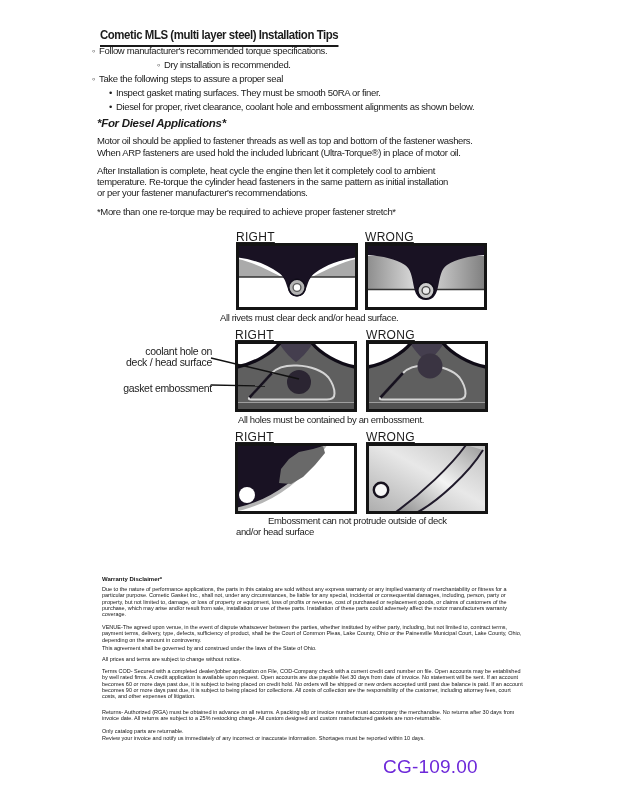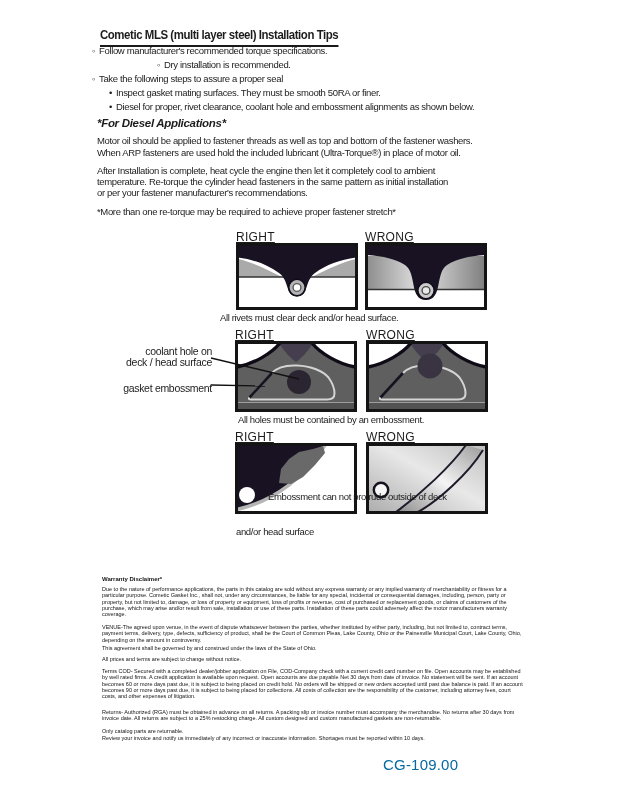--- a/index.html
+++ b/index.html
@@ -16,21 +16,21 @@
     display:inline-block;transform:scaleX(0.88);transform-origin:left top;
   }
   .body-line{font-size:9.5px;letter-spacing:-0.35px;}
   .marker{display:inline-block;margin-right:4px;}
   .sect-head{font-size:11.5px;font-weight:bold;letter-spacing:-0.3px;}
   .dg-label{font-size:12px;letter-spacing:0.3px;width:122px;line-height:1;text-decoration:underline;}
   .caption{font-size:9.5px;letter-spacing:-0.35px;}
   .side-label{font-size:10.5px;letter-spacing:-0.3px;text-align:right;width:122px;line-height:10.5px;}
   .warr{width:423px;font-size:5.5px;line-height:6.3px;color:#141414;letter-spacing:0;}
   .warr-head{font-size:6px;font-weight:bold;color:#141414;}
-  .part-no{font-size:15px;letter-spacing:0.2px;color:#0369a1;}
+  .part-no{font-size:19px;letter-spacing:0.2px;color:#6d28d9;}
   svg.panel{position:absolute;}
 </style>
 </head>
 <body>
 
 <div class="abs" style="left:100px;top:25px;">
   <span class="title">Cometic MLS (multi layer steel) Installation Tips</span>
 </div>
 
 <div class="abs nw body-line" style="left:92px;top:46px;">
@@ -162,21 +162,21 @@
     </linearGradient>
   </defs>
   <rect x="2" y="2" width="118" height="67" fill="url(#gw3)"></rect>
   <path d="M30,69 C56,50 84,24 100,2 L117,7 C103,30 72,58 52,69 Z" fill="url(#gw3b)"></path>
   <path d="M30,69 C56,50 84,24 100,2" fill="none" stroke="#201a2b" stroke-width="2"></path>
   <path d="M117,7 C103,30 72,58 52,69" fill="none" stroke="#201a2b" stroke-width="2"></path>
   <circle cx="15" cy="47" r="7.2" fill="#f7f7f7" stroke="#17121e" stroke-width="2.4"></circle>
   <rect x="1.5" y="1.5" width="119" height="68" fill="none" stroke="#141414" stroke-width="3"></rect>
 </svg>
 
-<div class="abs nw caption" style="left:236px;top:492px;padding-left:32px;">Embossment can not protrude outside of deck</div>
+<div class="abs nw caption" style="left:236px;top:516px;padding-left:32px;">Embossment can not protrude outside of deck</div>
 <div class="abs nw caption" style="left:236px;top:526.5px;">and/or head surface</div>
 
 <div class="abs warr-head" style="left:102px;top:576px;">Warranty Disclaimer*</div>
 <div class="abs warr" style="left:102px;top:586px;">Due to the nature of performance applications, the parts in this catalog are sold without any express warranty or any implied warranty of merchantability or fitness for a particular purpose.  Cometic Gasket Inc., shall not, under any circumstances, be liable for any special, incidental or consequential damages, including, person, party or property, but not limited to, damage, or loss of property or equipment, loss of profits or revenue, cost of purchased or replacement goods, or claims of customers of the purchase, which may arise and/or result from sale, installation or use of these parts.  Installation of these parts could adversely affect the motor manufacturers warranty coverage.</div>
 <div class="abs warr" style="left:102px;top:624px;">VENUE-The agreed upon venue, in the event of dispute whatsoever between the parties, whether instituted by either party, including, but not limited to, contract terms, payment terms, delivery, type, defects, sufficiency of product, shall be the Court of Common Pleas, Lake County, Ohio or the Painesville Municipal Court, Lake County, Ohio, depending on the amount in controversy.</div>
 <div class="abs warr" style="left:102px;top:645px;">This agreement shall be governed by and construed under the laws of the State of Ohio.</div>
 <div class="abs warr" style="left:102px;top:656px;">All prices and terms are subject to change without notice.</div>
 <div class="abs warr" style="left:102px;top:668px;">Terms COD- Secured with a completed dealer/jobber application on File, COD-Company check with a current credit card number on file.  Open accounts may be established by well rated firms.  A credit application is available upon request.  Open accounts are due payable Net 30 days from date of invoice.  No statement will be sent.  If an account becomes 60 or more days past due, it is subject to being placed on credit hold.  No orders will be shipped or new orders accepted until past due balance is paid.  If an account becomes 90 or more days past due, it is subject to being placed for collections.  All costs of collection are the responsibility of the customer, including attorney fees, court costs, and other expenses of litigation.</div>
 <div class="abs warr" style="left:102px;top:709px;">Returns- Authorized (RGA) must be obtained in advance on all returns.  A packing slip or invoice number must accompany the merchandise.  No returns after 30 days from invoice date.  All returns are subject to a 25% restocking charge.  All custom designed and custom manufactured gaskets are non-returnable.</div>
 <div class="abs warr" style="left:102px;top:728px;">Only catalog parts are returnable.</div>

